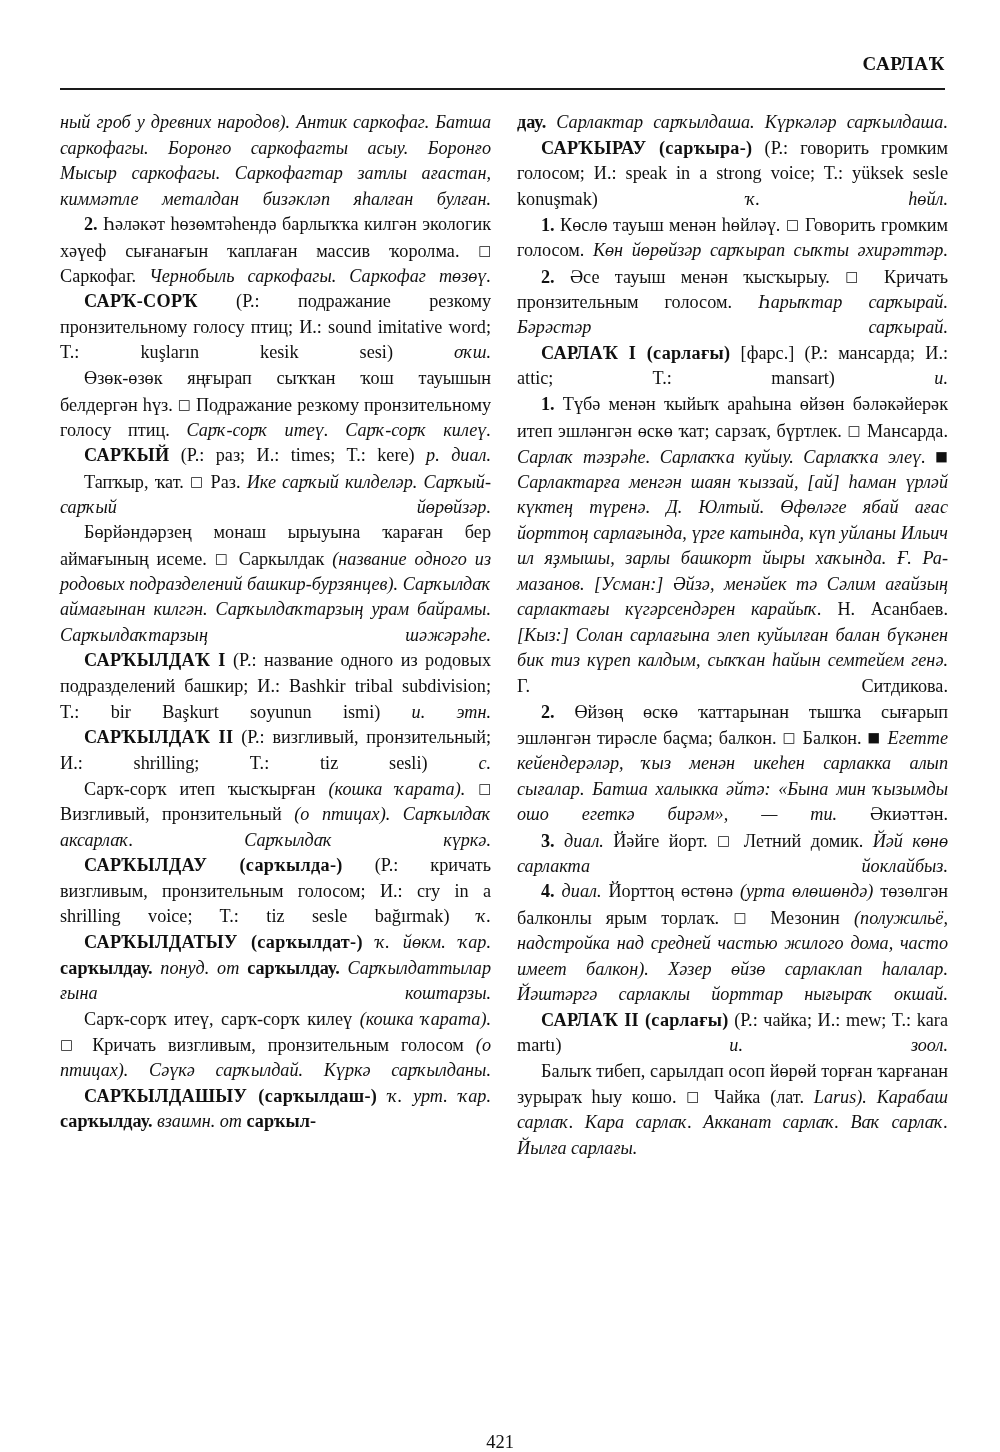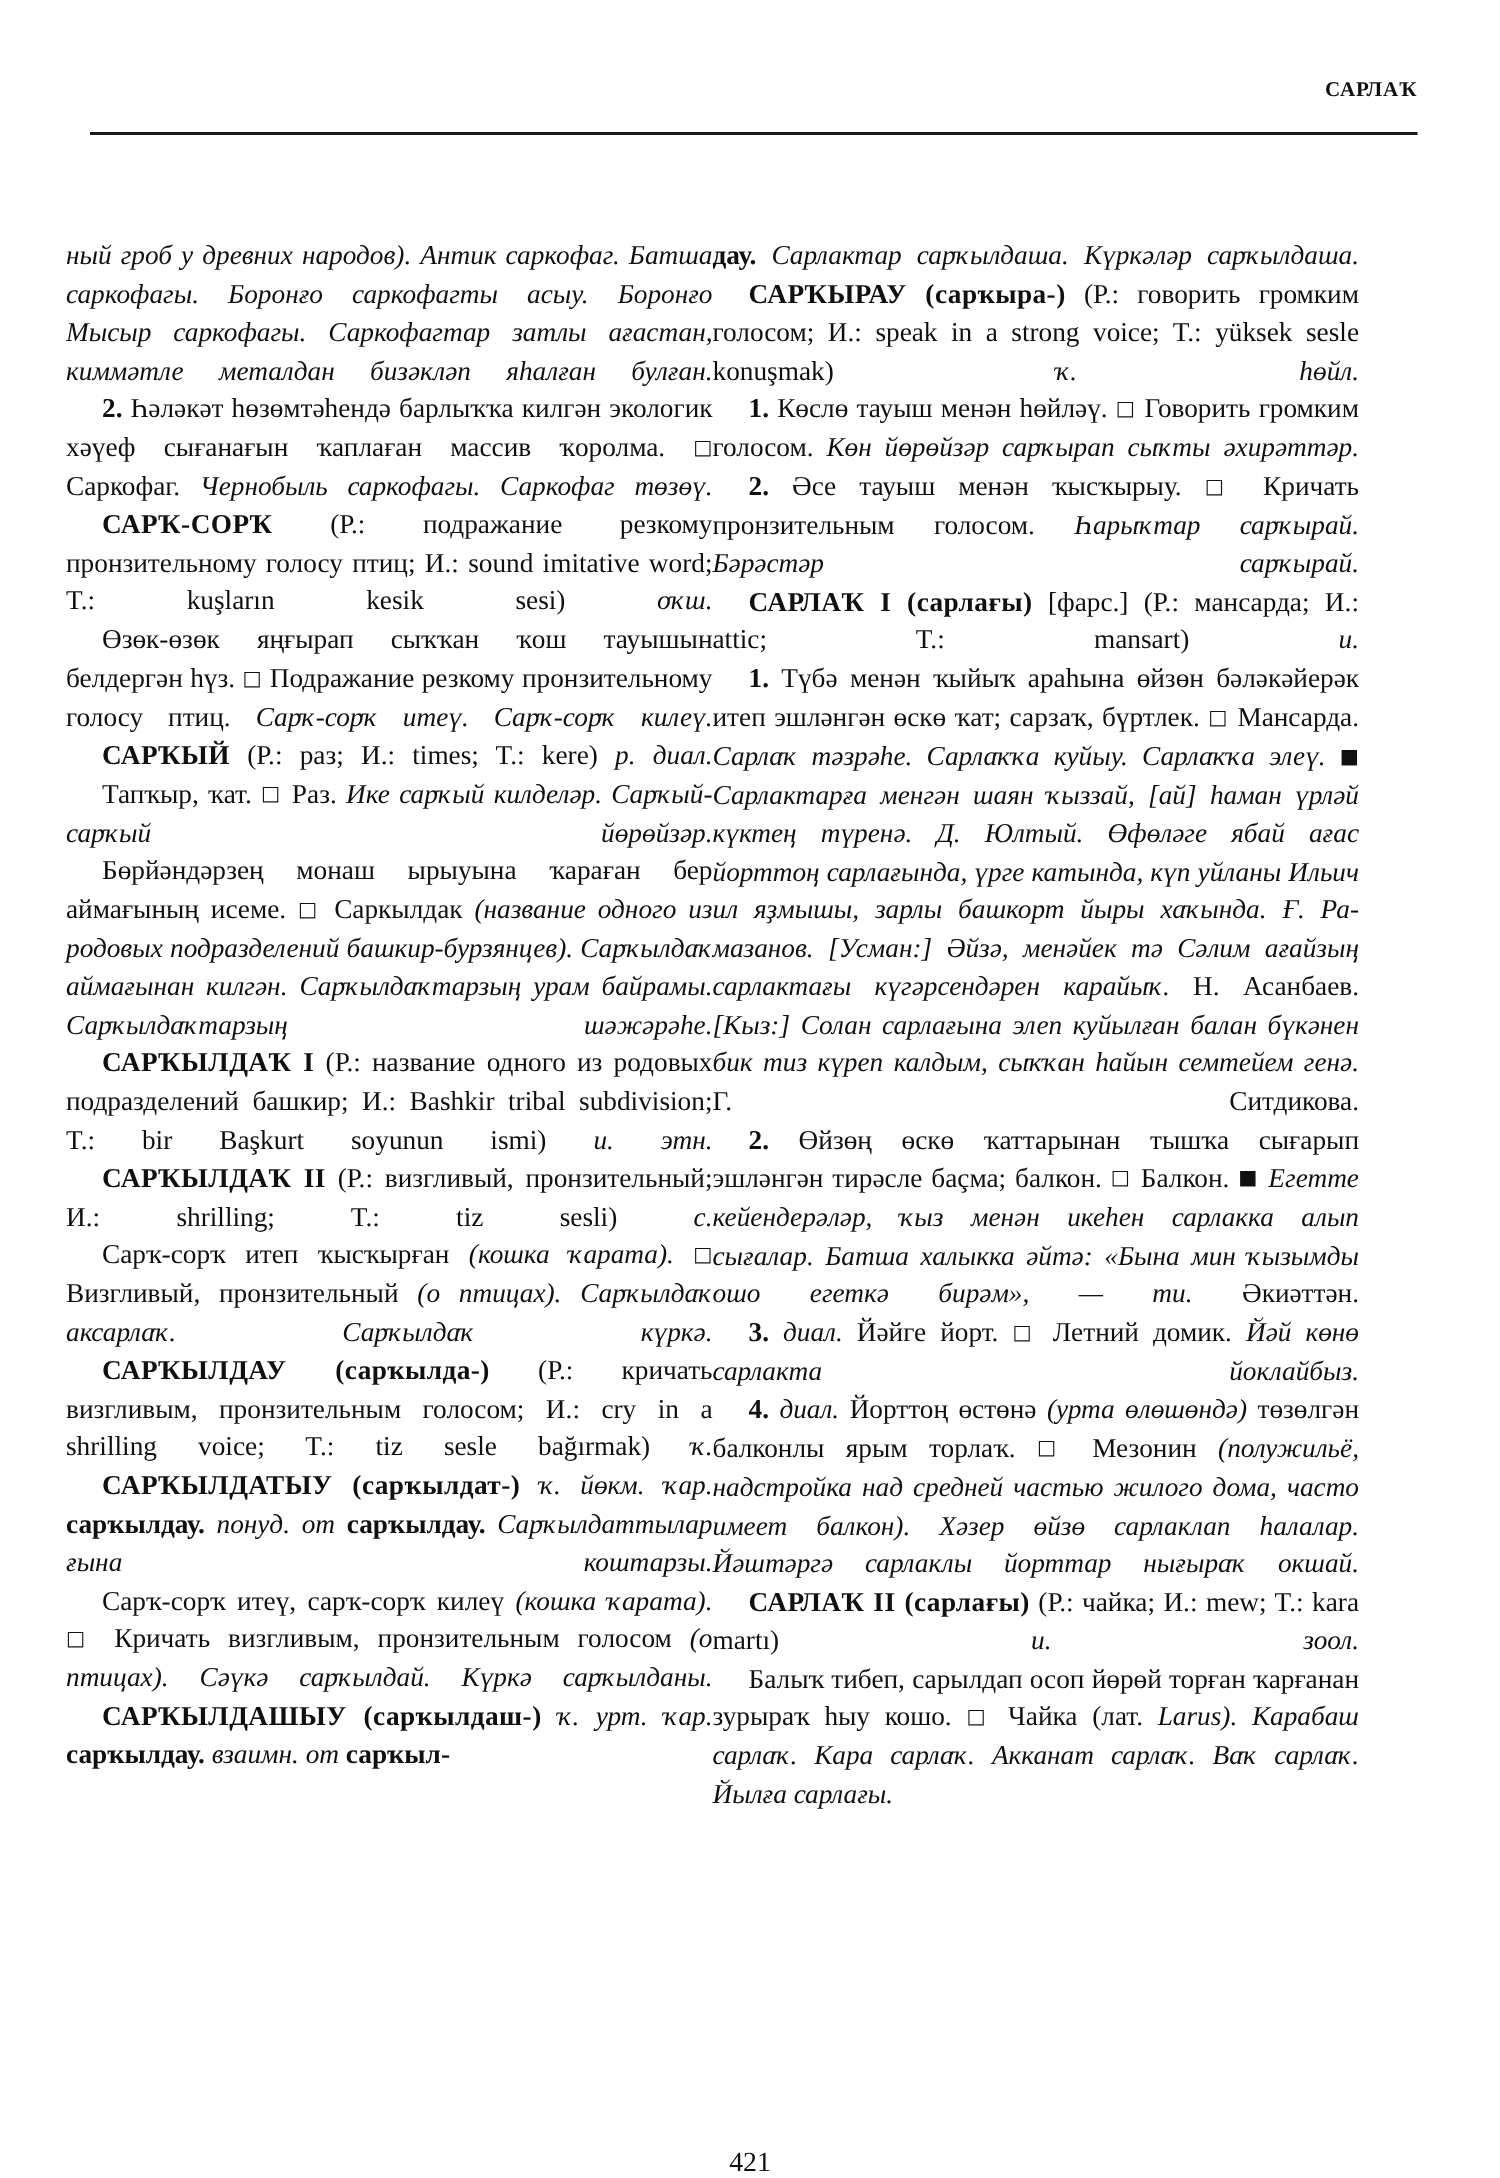--- a/index.html
+++ b/index.html
@@ -25,41 +25,41 @@
   }
 
   
   .runhead {
     position: absolute;
     left: 60px;
     top: 54px;
     width: 885px;
     text-align: right;
     font-weight: bold;
-    font-size: 14px;
+    font-size: 19px;
     letter-spacing: 0.6px;
     line-height: 1;
   }
   .rule {
     position: absolute;
     left: 60px;
     top: 88px;
     width: 885px;
     height: 2.2px;
     background: #1a1a1a;
   }
 
   
   .cols {
     position: absolute;
-    left: 44px;
+    left: 60px;
     top: 110px;
     width: 888px;
     display: flex;
-    margin-top: 48px;
+    gap: 26px;
   }
   .col {
     width: 431px;
     font-size: 18.2px;
     line-height: 25.55px;
     text-align: justify;
     text-justify: inter-word;
     hyphens: manual;
   }
   .col p {

